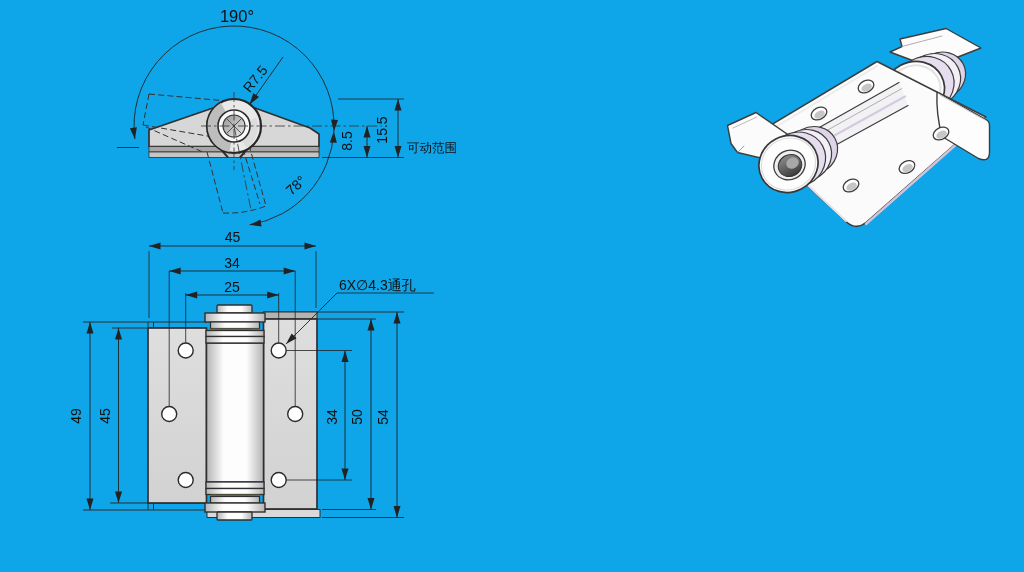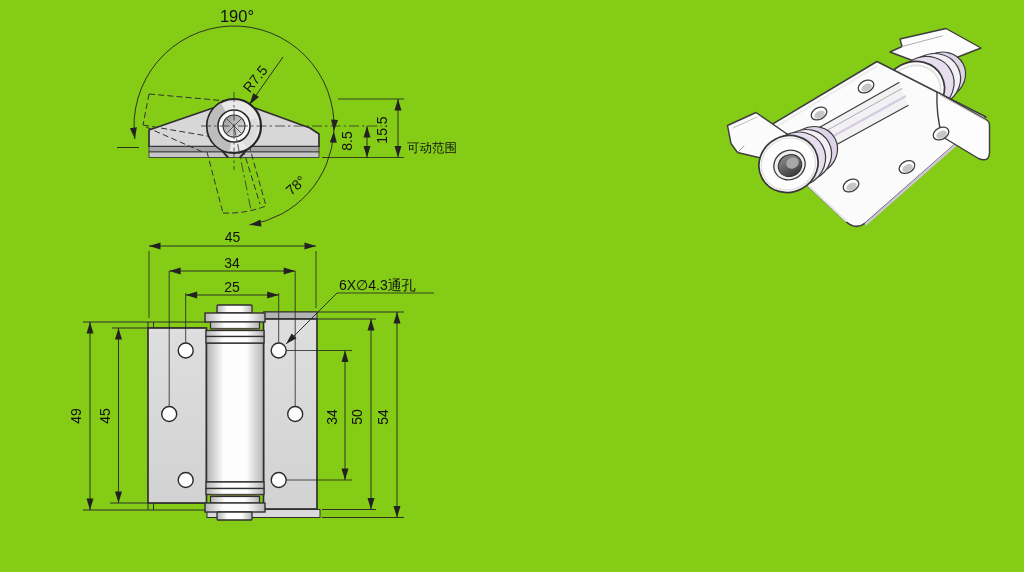--- a/index.html
+++ b/index.html
@@ -1,16 +1,16 @@
 <!DOCTYPE html>
 <html><head>
 <meta charset="utf-8">
 <style>
   html,body{margin:0;padding:0;background:#fff;}
-  #canvas{position:relative;width:1024px;height:572px;background:#84cc16;overflow:hidden;
+  #canvas{position:relative;width:1024px;height:572px;background:#0ea5e9;overflow:hidden;
           font-family:"Liberation Sans","DejaVu Sans",sans-serif;}
   svg{display:block}
   .out{stroke:#2f2f2f;fill:none}
   .dim{stroke:#222;stroke-width:0.9;fill:none}
   .ext{stroke:#222;stroke-width:0.8;fill:none}
   .thin{stroke:#222;stroke-width:0.8;fill:none}
   .hid{stroke:#333;stroke-width:1;stroke-dasharray:6,3.2;fill:none}
   .cl{stroke:#333;stroke-width:0.8;stroke-dasharray:10,3,2.5,3;fill:none}
   text.d{font-size:14px;fill:#111}
   text.dv{font-size:14px;fill:#111;text-anchor:middle}

